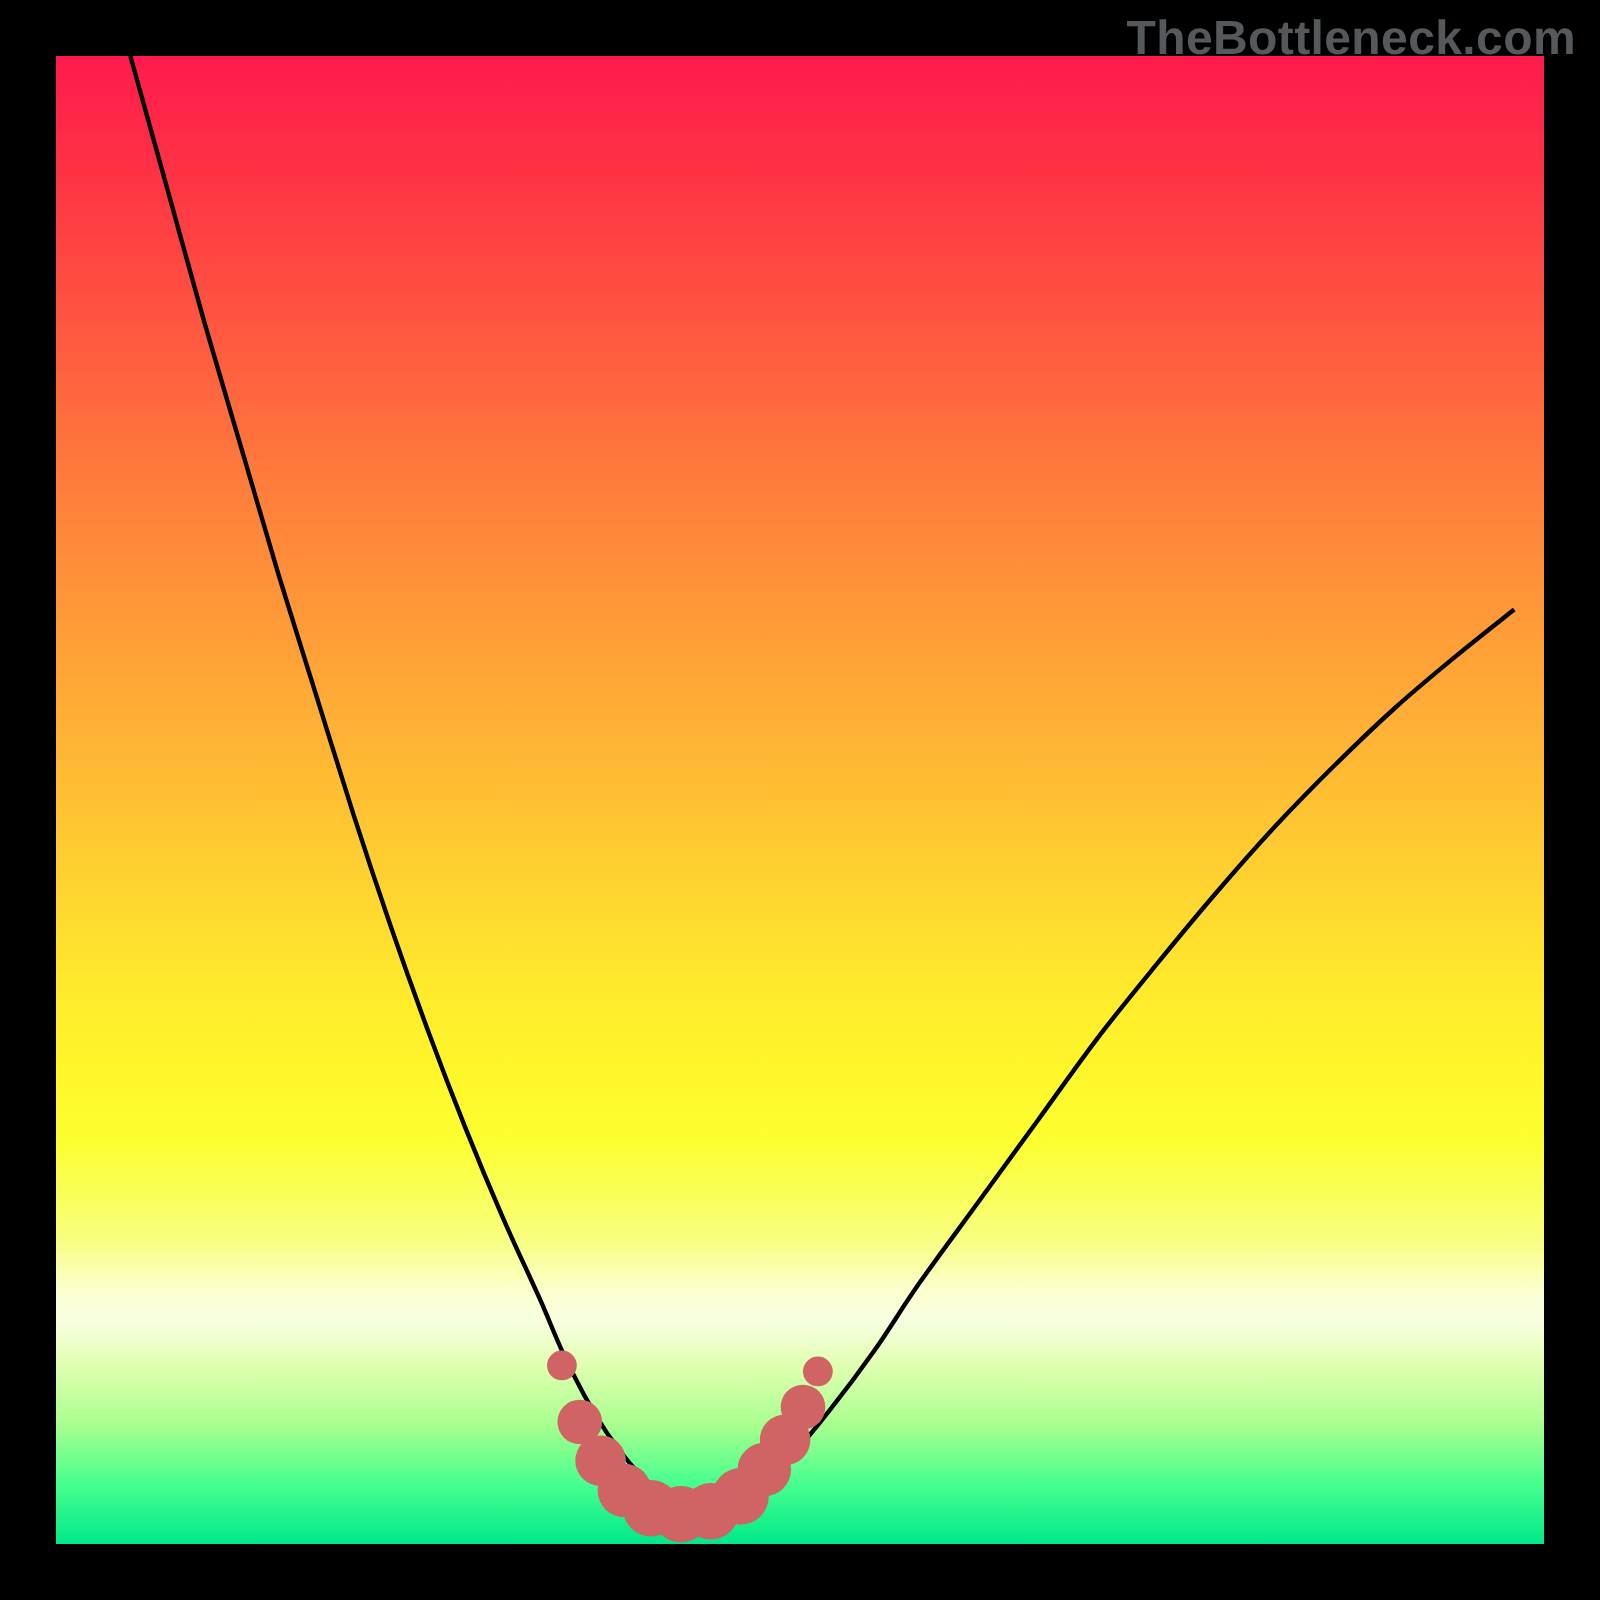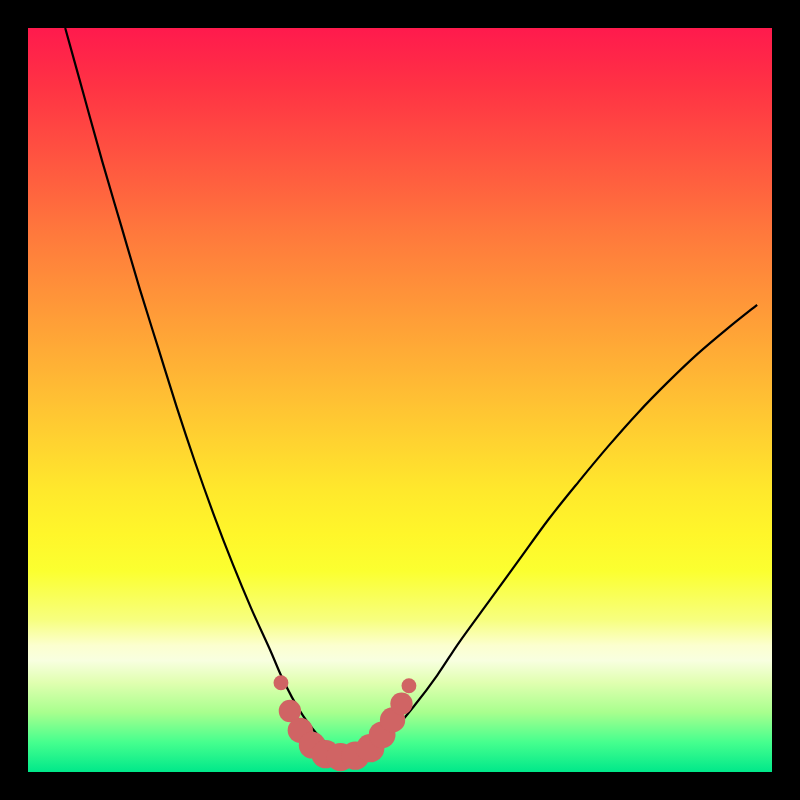--- a/index.html
+++ b/index.html
@@ -82,13 +82,14 @@
         <circle cx="312.48" cy="729.12" r="14.14" fill="#d06464"></circle>
         <circle cx="327.36" cy="727.63" r="14.14" fill="#d06464"></circle>
         <circle cx="342.24" cy="720.19" r="14.14" fill="#d06464"></circle>
         <circle cx="354.14" cy="706.80" r="13.39" fill="#d06464"></circle>
         <circle cx="364.56" cy="691.92" r="12.65" fill="#d06464"></circle>
         <circle cx="373.49" cy="675.55" r="11.16" fill="#d06464"></circle>
         <circle cx="380.93" cy="657.70" r="7.44" fill="#d06464"></circle>
       </g>
   </svg>
 
+  <div class="attribution">TheBottleneck.com</div>
 </div>
 
 </body></html>

